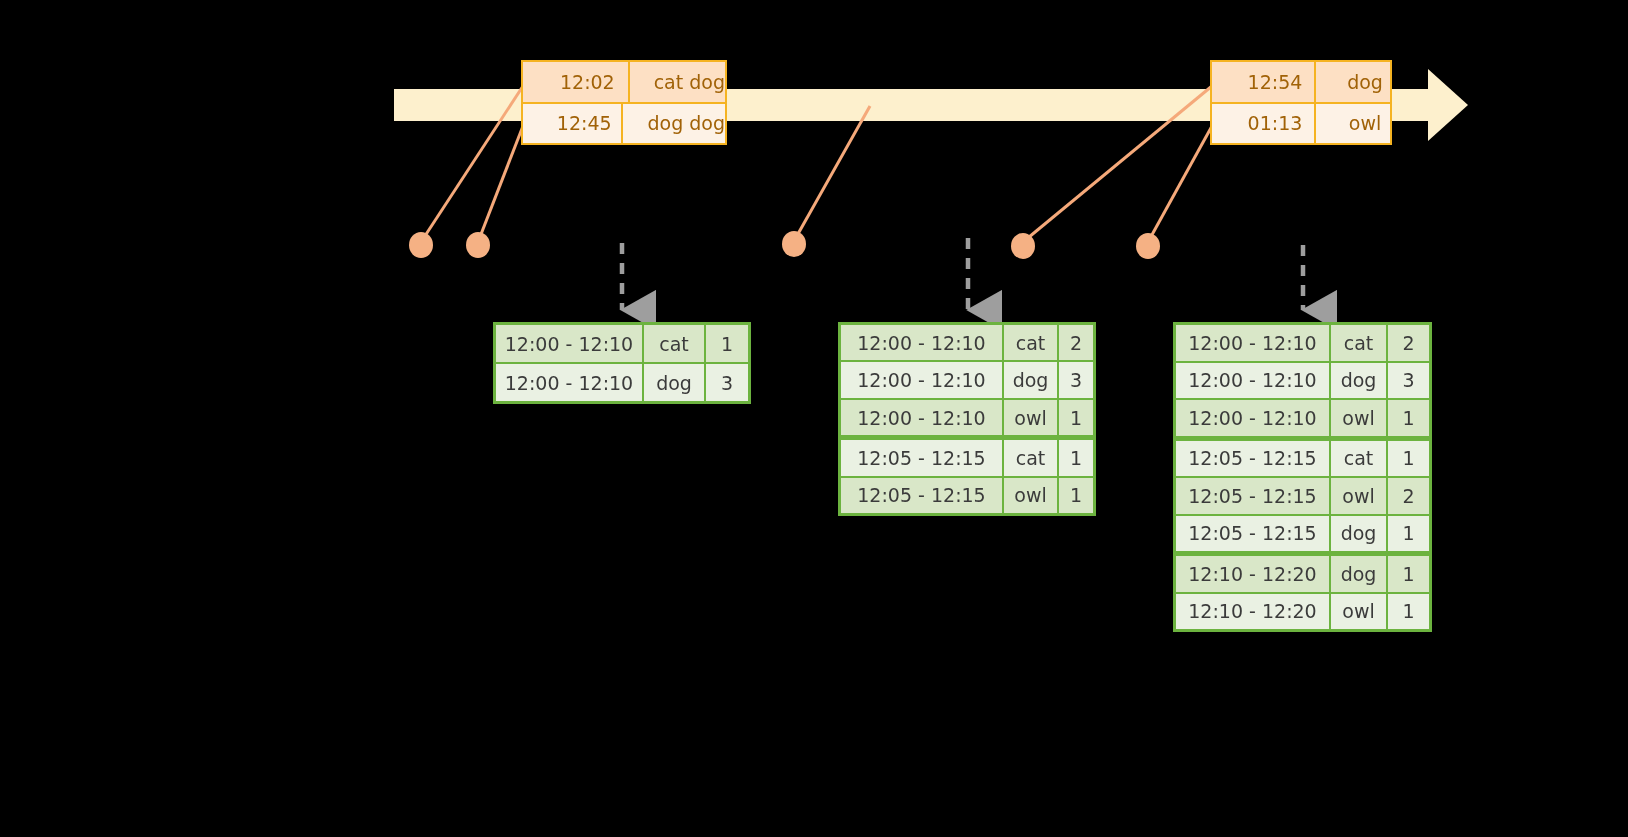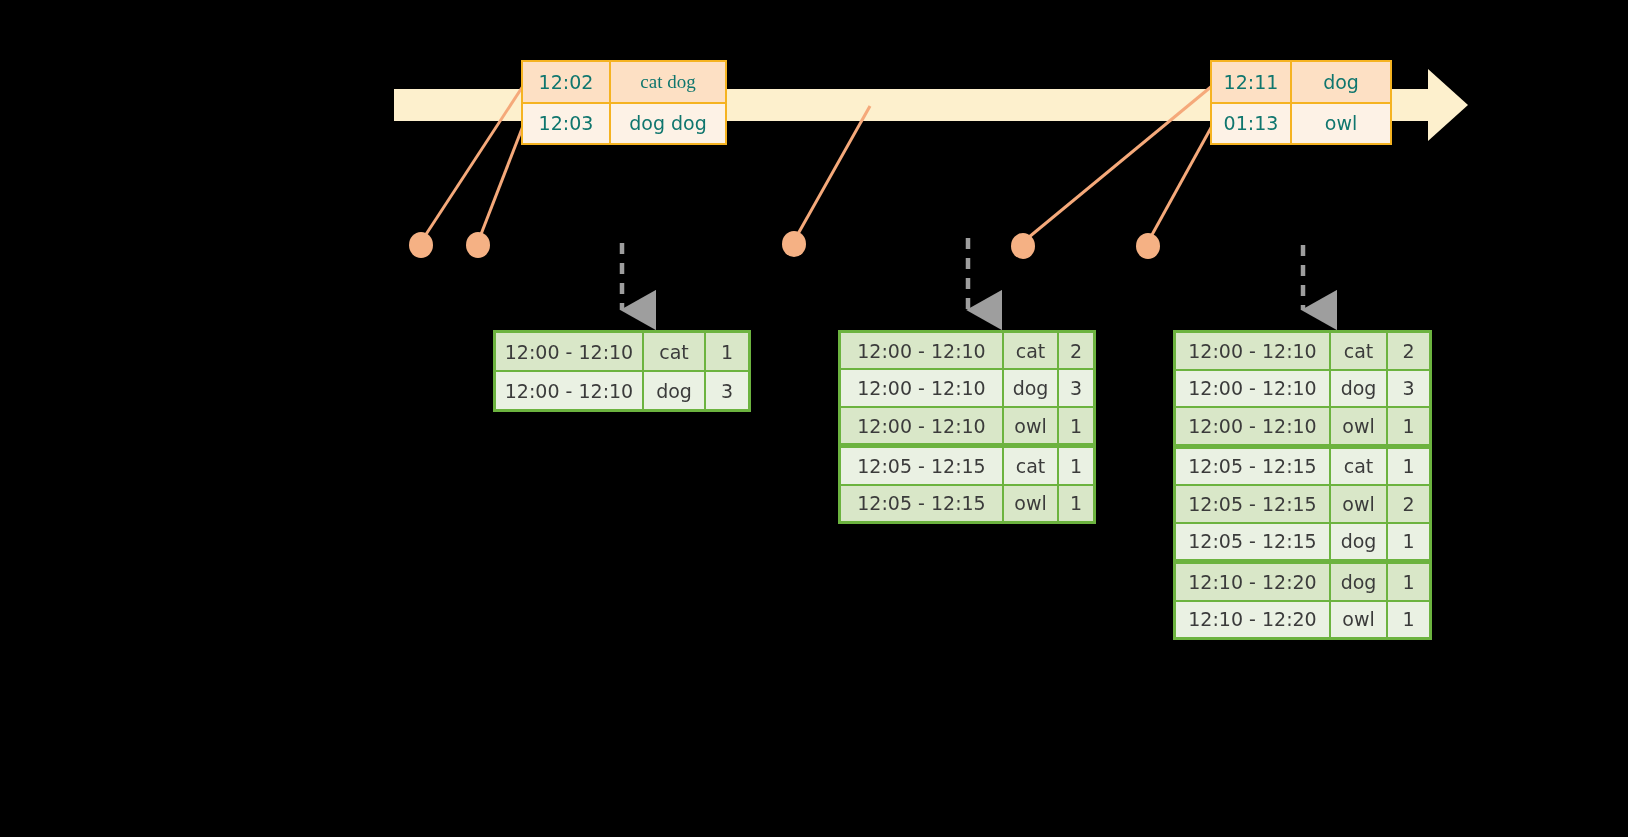--- a/index.html
+++ b/index.html
@@ -24,40 +24,39 @@
 
   
   .evt{
     position:absolute;border:2.5px solid #f5b321;
     box-sizing:border-box;display:flex;flex-direction:column;
   }
   .evt-row{display:flex;flex:1;}
   .evt-row + .evt-row{border-top:2.5px solid #f5b321;}
   .evt-cell{
     display:flex;align-items:center;justify-content:center;
-    font-size:19px;color:#0f766e;white-space:nowrap;
+    font-size:19px;color:#a16207;white-space:nowrap;padding-left:24px;
   }
   .evt-cell.time{border-right:2.5px solid #f5b321;}
   .evt-row.shade .evt-cell{background:#fde0c4;}
   .evt-row.plain .evt-cell{background:#fdf2e6;}
 
   
   .dot{
     position:absolute;width:24px;height:26px;border-radius:50%;
     background:#f5b184;
   }
   .conn{position:absolute;left:0;top:0;width:1628px;height:837px;
         pointer-events:none;}
 
   
   .rtable{
     position:absolute;border:3px solid #6cb33f;
     box-sizing:border-box;display:flex;flex-direction:column;
     background:#6cb33f;
-    margin-top:8px;
   }
   .rrow{display:flex;border-bottom:2.5px solid #6cb33f;}
   .rrow:last-child{border-bottom:none;}
   .rcell{
     display:flex;align-items:center;justify-content:center;
     font-size:19px;color:#3b3b3b;white-space:nowrap;
     border-right:2.5px solid #6cb33f;box-sizing:border-box;
   }
   .rcell:last-child{border-right:none;}
   .rrow.d .rcell{background:#d9e7c8;}
@@ -76,32 +75,32 @@
     <line x1="523" y1="86" x2="421" y2="242" stroke="#f5a97a" stroke-width="3"></line>
     <line x1="523" y1="126" x2="478" y2="242" stroke="#f5a97a" stroke-width="3"></line>
     <line x1="870" y1="106" x2="794" y2="241" stroke="#f5a97a" stroke-width="3"></line>
     <line x1="1212" y1="86" x2="1023" y2="242" stroke="#f5a97a" stroke-width="3"></line>
     <line x1="1212" y1="126" x2="1148" y2="242" stroke="#f5a97a" stroke-width="3"></line>
   </svg>
 
   <div class="evt" style="left:521px;top:60px;width:206px;height:85px;">
     <div class="evt-row shade">
       <div class="evt-cell time" style="width:86px;">12:02</div>
-      <div class="evt-cell words" style="flex:1;font-family:Liberation Serif, serif;">cat dog</div>
+      <div class="evt-cell words" style="flex:1;">cat dog</div>
     </div>
     <div class="evt-row plain">
-      <div class="evt-cell time" style="width:86px;">12:03</div>
+      <div class="evt-cell time" style="width:86px;">12:45</div>
       <div class="evt-cell words" style="flex:1;">dog dog</div>
     </div>
   </div>
 
 
   <div class="evt" style="left:1210px;top:60px;width:182px;height:85px;">
     <div class="evt-row shade">
-      <div class="evt-cell time" style="width:78px;">12:11</div>
+      <div class="evt-cell time" style="width:78px;">12:54</div>
       <div class="evt-cell words" style="flex:1;">dog</div>
     </div>
     <div class="evt-row plain">
       <div class="evt-cell time" style="width:78px;">01:13</div>
       <div class="evt-cell words" style="flex:1;">owl</div>
     </div>
   </div>
 
   <div class="dot" style="left:409px;top:232px;"></div>
   <div class="dot" style="left:466px;top:232px;"></div>

